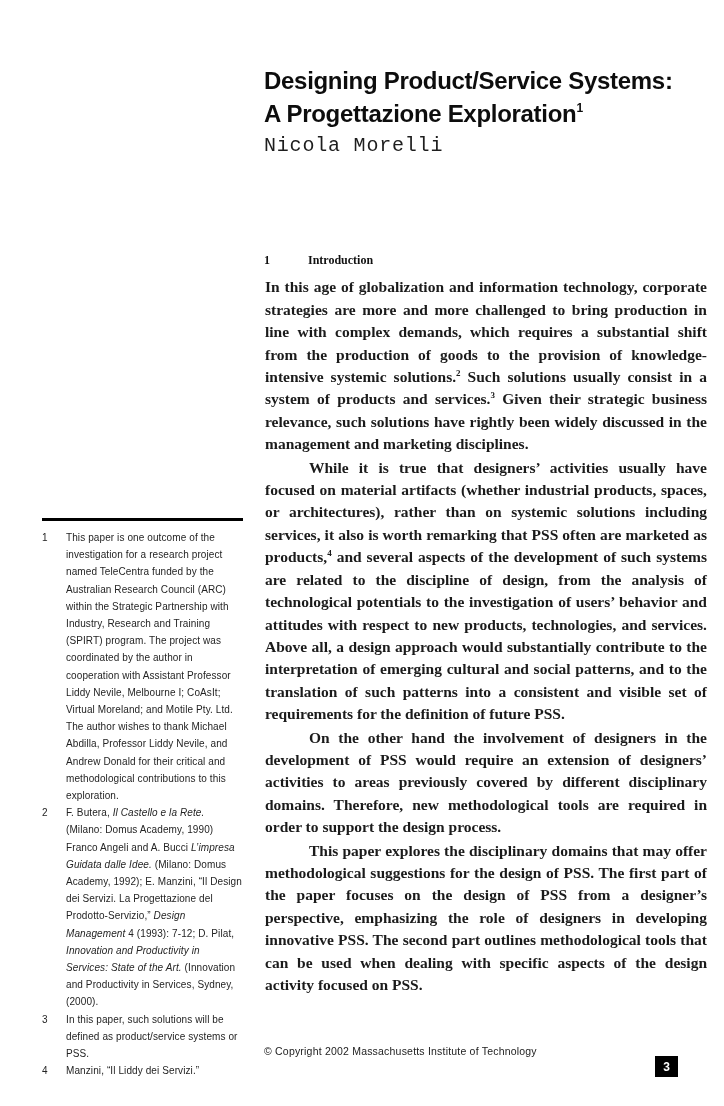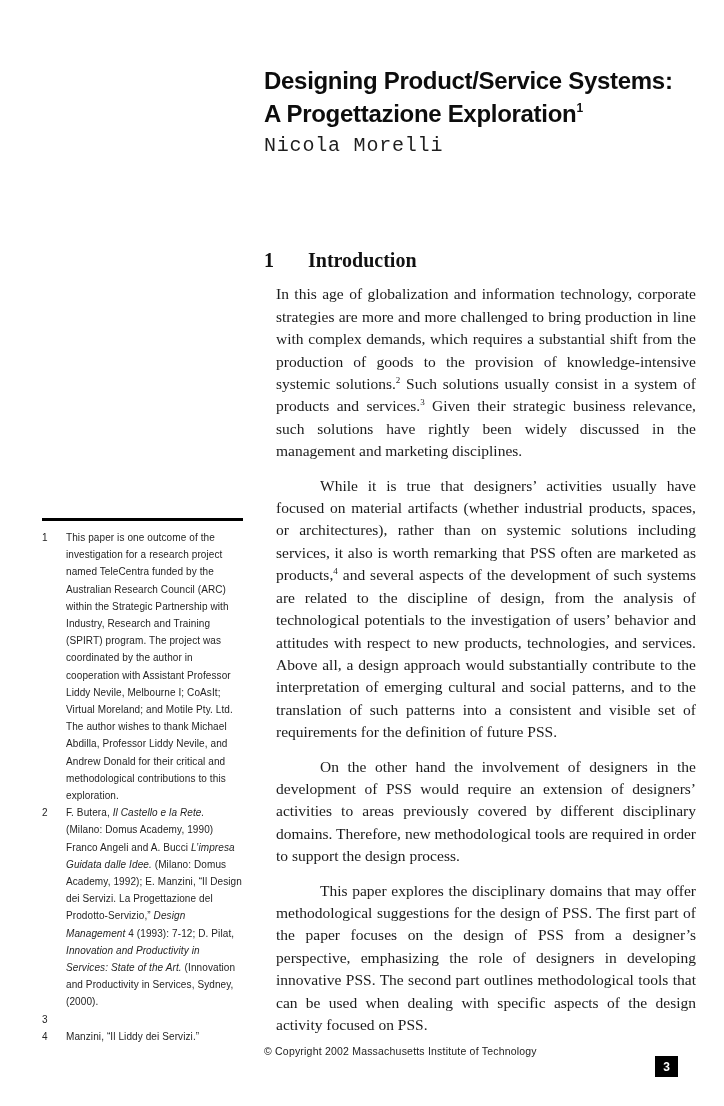--- a/index.html
+++ b/index.html
@@ -52,30 +52,30 @@
     left: 264px;
     top: 249px;
     width: 444px;
     font-size: 15.5px;
     line-height: 22.4px;
     text-align: justify;
     color: #1b1b1b;
   }
   .section-heading {
     margin: 0 0 5px 0;
-    font-size: 20px;
+    font-size: 12px;
     font-weight: bold;
     text-align: left;
     color: #111;
   }
   .section-heading .sec-num {
     display: inline-block;
     width: 44px;
   }
-  .body-col p { margin: 12px; }
+  .body-col p { margin: 1px; font-weight: bold; }
   .body-col p.indent { text-indent: 44px; }
   .body-col sup {
     font-size: 9px;
     line-height: 0;
     vertical-align: 6px;
   }
 
   
   .footnotes {
     position: absolute;
@@ -143,20 +143,21 @@
         <li class="fn-item">
           <span class="fn-num">1</span>
           <span class="fn-text"><span>This paper is one outcome of the investigation for a research project named TeleCentra funded by the Australian Research Council (ARC) within the Strategic Partnership with Industry, Research and Training (SPIRT) program. The project was coordinated by the author in cooperation with Assistant Professor Liddy Nevile, Melbourne I; CoAsIt; Virtual Moreland; and Motile Pty. Ltd. The author wishes to thank Michael Abdilla, Professor Liddy Nevile, and Andrew Donald for their critical and methodological contributions to this exploration.</span></span>
         </li>
         <li class="fn-item">
           <span class="fn-num">2</span>
           <span class="fn-text"><span>F. Butera, </span><i>Il Castello e la Rete.</i><span> (Milano: Domus Academy, 1990) Franco Angeli and A. Bucci </span><i>L’impresa Guidata dalle Idee.</i><span> (Milano: Domus Academy, 1992); E. Manzini, “Il Design dei Servizi. La Progettazione del Prodotto-Servizio,” </span><i>Design Management</i><span> 4 (1993): 7-12; D. Pilat, </span><i>Innovation and Productivity in Services: State of the Art.</i><span> (Innovation and Productivity in Services, Sydney, (2000).</span></span>
         </li>
         <li class="fn-item">
           <span class="fn-num">3</span>
+          <span class="fn-text"><span>In this paper, such solutions will be defined as product/service systems or PSS.</span></span>
         </li>
         <li class="fn-item">
           <span class="fn-num">4</span>
           <span class="fn-text"><span>Manzini, “Il Liddy dei Servizi.”</span></span>
         </li>
       </ol>
   </aside>
 
   <main class="body-col">
     <h2 class="section-heading"><span class="sec-num">1</span><span>Introduction</span></h2>

